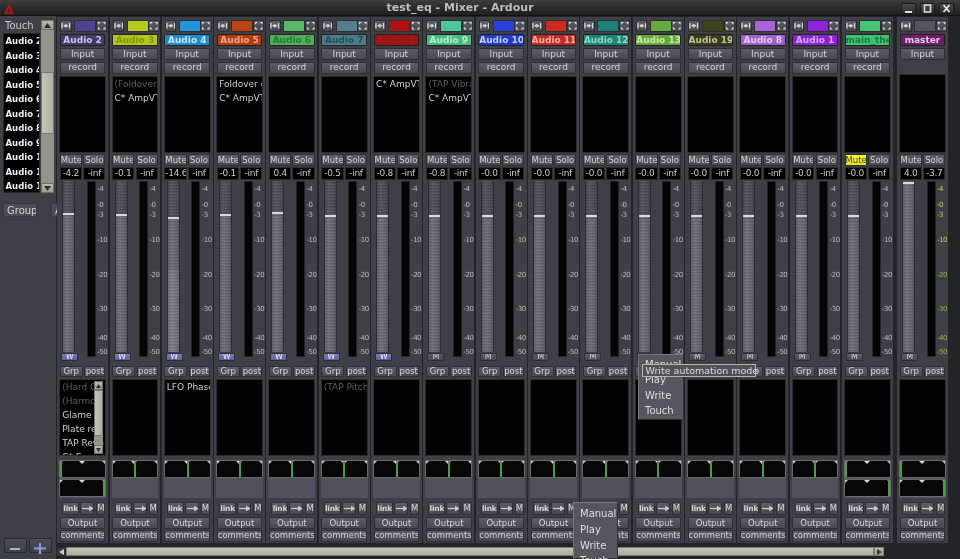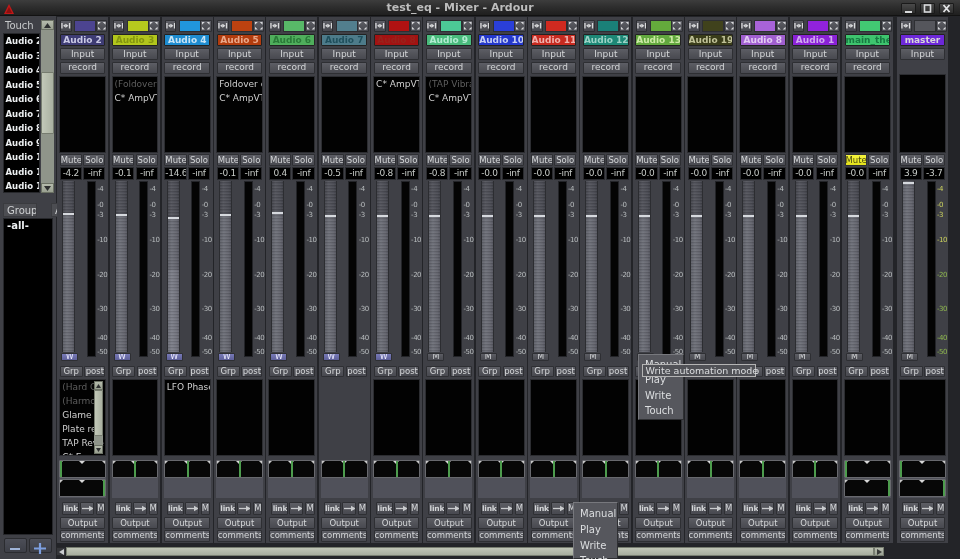--- a/index.html
+++ b/index.html
@@ -134,23 +134,20 @@
       <div class="stepper" style="bottom:0;top:auto;">
         <svg width="7" height="5" viewBox="0 0 7 5">
             <polygon points="0,0 7,0 3.5,5" fill="#2e3030"></polygon>
           </svg>
       </div>
     </div>
     <div class="group-header">
       <div class="cell" style="left:0;width:34px;">Group</div>
       <div class="cell" style="left:48px;width:16px;">Ac</div>
     </div>
-    <div class="group-list" id="group-list">
-        <div class="item">-all-</div>
-      </div>
     <div class="side-btn" style="left:3.5px;">
       <svg width="14" height="11" viewBox="0 0 14 11">
           <rect x="2" y="5" width="10" height="2" fill="#9fb4d8"></rect>
         </svg>
     </div>
     <div class="side-btn" style="left:28.5px;">
       <svg width="14" height="11" viewBox="0 0 14 11">
           <path d="M7 0 V11 M1 5.5 H13" stroke="#7d9fe0" stroke-width="2.2"></path>
         </svg>
     </div>
@@ -555,20 +552,23 @@
         <div class="mlabel" style="left: 40px; top: 184px; color: rgb(185, 189, 191);">-0</div>
         <div class="mlabel" style="left: 40px; top: 194px; color: rgb(185, 189, 191);">-3</div>
         <div class="mlabel" style="left: 40px; top: 219px; color: rgb(185, 189, 191);">-10</div>
         <div class="mlabel" style="left: 40px; top: 254px; color: rgb(185, 189, 191);">-20</div>
         <div class="mlabel" style="left: 40px; top: 288px; color: rgb(185, 189, 191);">-30</div>
         <div class="mlabel" style="left: 40px; top: 317px; color: rgb(185, 189, 191);">-40</div>
         <div class="mlabel" style="left: 40px; top: 331px; color: rgb(185, 189, 191);">-50</div>
         <div class="srow btn" style="left: 4px; top: 336px; width: 17px; height: 7.5px; font-size: 8px; line-height: 6px; background: linear-gradient(rgb(120, 122, 184), rgb(94, 96, 153)); color: rgb(238, 238, 255);">W</div>
         <div class="srow btn" style="left: 2.5px; top: 349px; width: 23px; height: 11px; font-size: 8.5px; line-height: 9px;">Grp</div>
         <div class="srow btn" style="left: 27px; top: 349px; width: 21.3px; height: 11px; font-size: 8.5px; line-height: 9px;">post</div>
+        <div class="blackbox" style="left: 2px; top: 362px; width: 46.8px; height: 77px;">
+          <div class="proc-entry dim">(TAP Pitch</div>
+        </div>
         <div class="srow" style="left: 2px; top: 442.5px; width: 46.8px; height: 38.5px; background: rgb(80, 81, 90);">
           <div class="pan" style="left: 0px; top: 0px; width: 46.8px; height: 18px;">
             <div class="notch" style="left: 50%; margin-left: -3.5px;"></div>
             <div class="corner" style="left: 0px; border-top: 3.5px solid rgb(200, 200, 200); border-right: 3.5px solid transparent;"></div>
             <div class="corner" style="right: 0px; border-top: 3.5px solid rgb(200, 200, 200); border-left: 3.5px solid transparent;"></div>
             <div class="gline" style="left: 21.7px;"></div>
           </div>
         </div>
         <div class="srow btn" style="left: 5px; top: 484.5px; width: 17px; height: 13px; font-size: 7.5px; font-weight: bold; letter-spacing: -0.2px; line-height: 11px;">link</div>
         <div class="srow btn" style="left: 23px; top: 484.5px; width: 14px; height: 13px;">
@@ -1254,26 +1254,26 @@
           <div style="position: absolute; left: 14px; top: 0px; width: 22px; height: 100%; background: rgb(85, 86, 92); border: 1px solid rgb(46, 47, 51);"></div>
           <div class="btn small-ic" style="position: absolute; right: 0px; top: 0px; width: 11.5px; height: 100%;">
             <svg width="9.5" height="9.5" viewBox="0 0 10 10" style="display:block;margin:0 auto;">
               <polygon points="1,1 4,1 1,4" fill="#d8d9db"></polygon>
               <polygon points="9,1 6,1 9,4" fill="#d8d9db"></polygon>
               <polygon points="1,9 4,9 1,6" fill="#d8d9db"></polygon>
               <polygon points="9,9 6,9 9,6" fill="#d8d9db"></polygon>
             </svg>
           </div>
         </div>
-        <div class="srow name-btn" style="left: 2.5px; top: 16.5px; width: 45.8px; height: 12.5px; background: #6d28d9; color: rgb(216, 216, 216); line-height: 10.5px;">master</div>
+        <div class="srow name-btn" style="left: 2.5px; top: 16.5px; width: 45.8px; height: 12.5px; background: #701a75; color: rgb(216, 216, 216); line-height: 10.5px;">master</div>
         <div class="srow btn" style="left: 2.5px; top: 31px; width: 45.8px; height: 12px; line-height: 10px;">Input</div>
         <div class="blackbox" style="left: 2px; top: 56.5px; width: 46.8px; height: 79.5px;"></div>
         <div class="srow btn" style="left: 2.5px; top: 137px; width: 22.3px; height: 12px; font-size: 8.5px; line-height: 10px;">Mute</div>
         <div class="srow btn" style="left: 26px; top: 137px; width: 22.3px; height: 12px; font-size: 8.5px; line-height: 10px;">Solo</div>
-        <div class="valuebox" style="left: 2.5px; top: 150px; width: 22.3px; height: 12.5px; line-height: 10.5px;">3.9</div>
+        <div class="valuebox" style="left: 2.5px; top: 150px; width: 22.3px; height: 12.5px; line-height: 10.5px;">4.0</div>
         <div class="valuebox" style="left: 26px; top: 150px; width: 22.3px; height: 12.5px; line-height: 10.5px;">-3.7</div>
         <div class="fader" style="left: 5px; top: 164px; width: 13px; height: 170.5px;">
           <div class="trough"></div>
           <div class="fill" style="top: 2px; height: 168.5px;"></div>
           <div class="tex"></div>
           <div class="hline" style="top: 1px;"></div>
         </div>
         <div class="meter" style="left: 29.5px; top: 164px; width: 9px; height: 176px;"></div>
         <div class="mlabel" style="left: 40px; top: 168px; color: rgb(205, 211, 94);">-4</div>
         <div class="mlabel" style="left: 40px; top: 184px; color: rgb(205, 211, 94);">-0</div>

